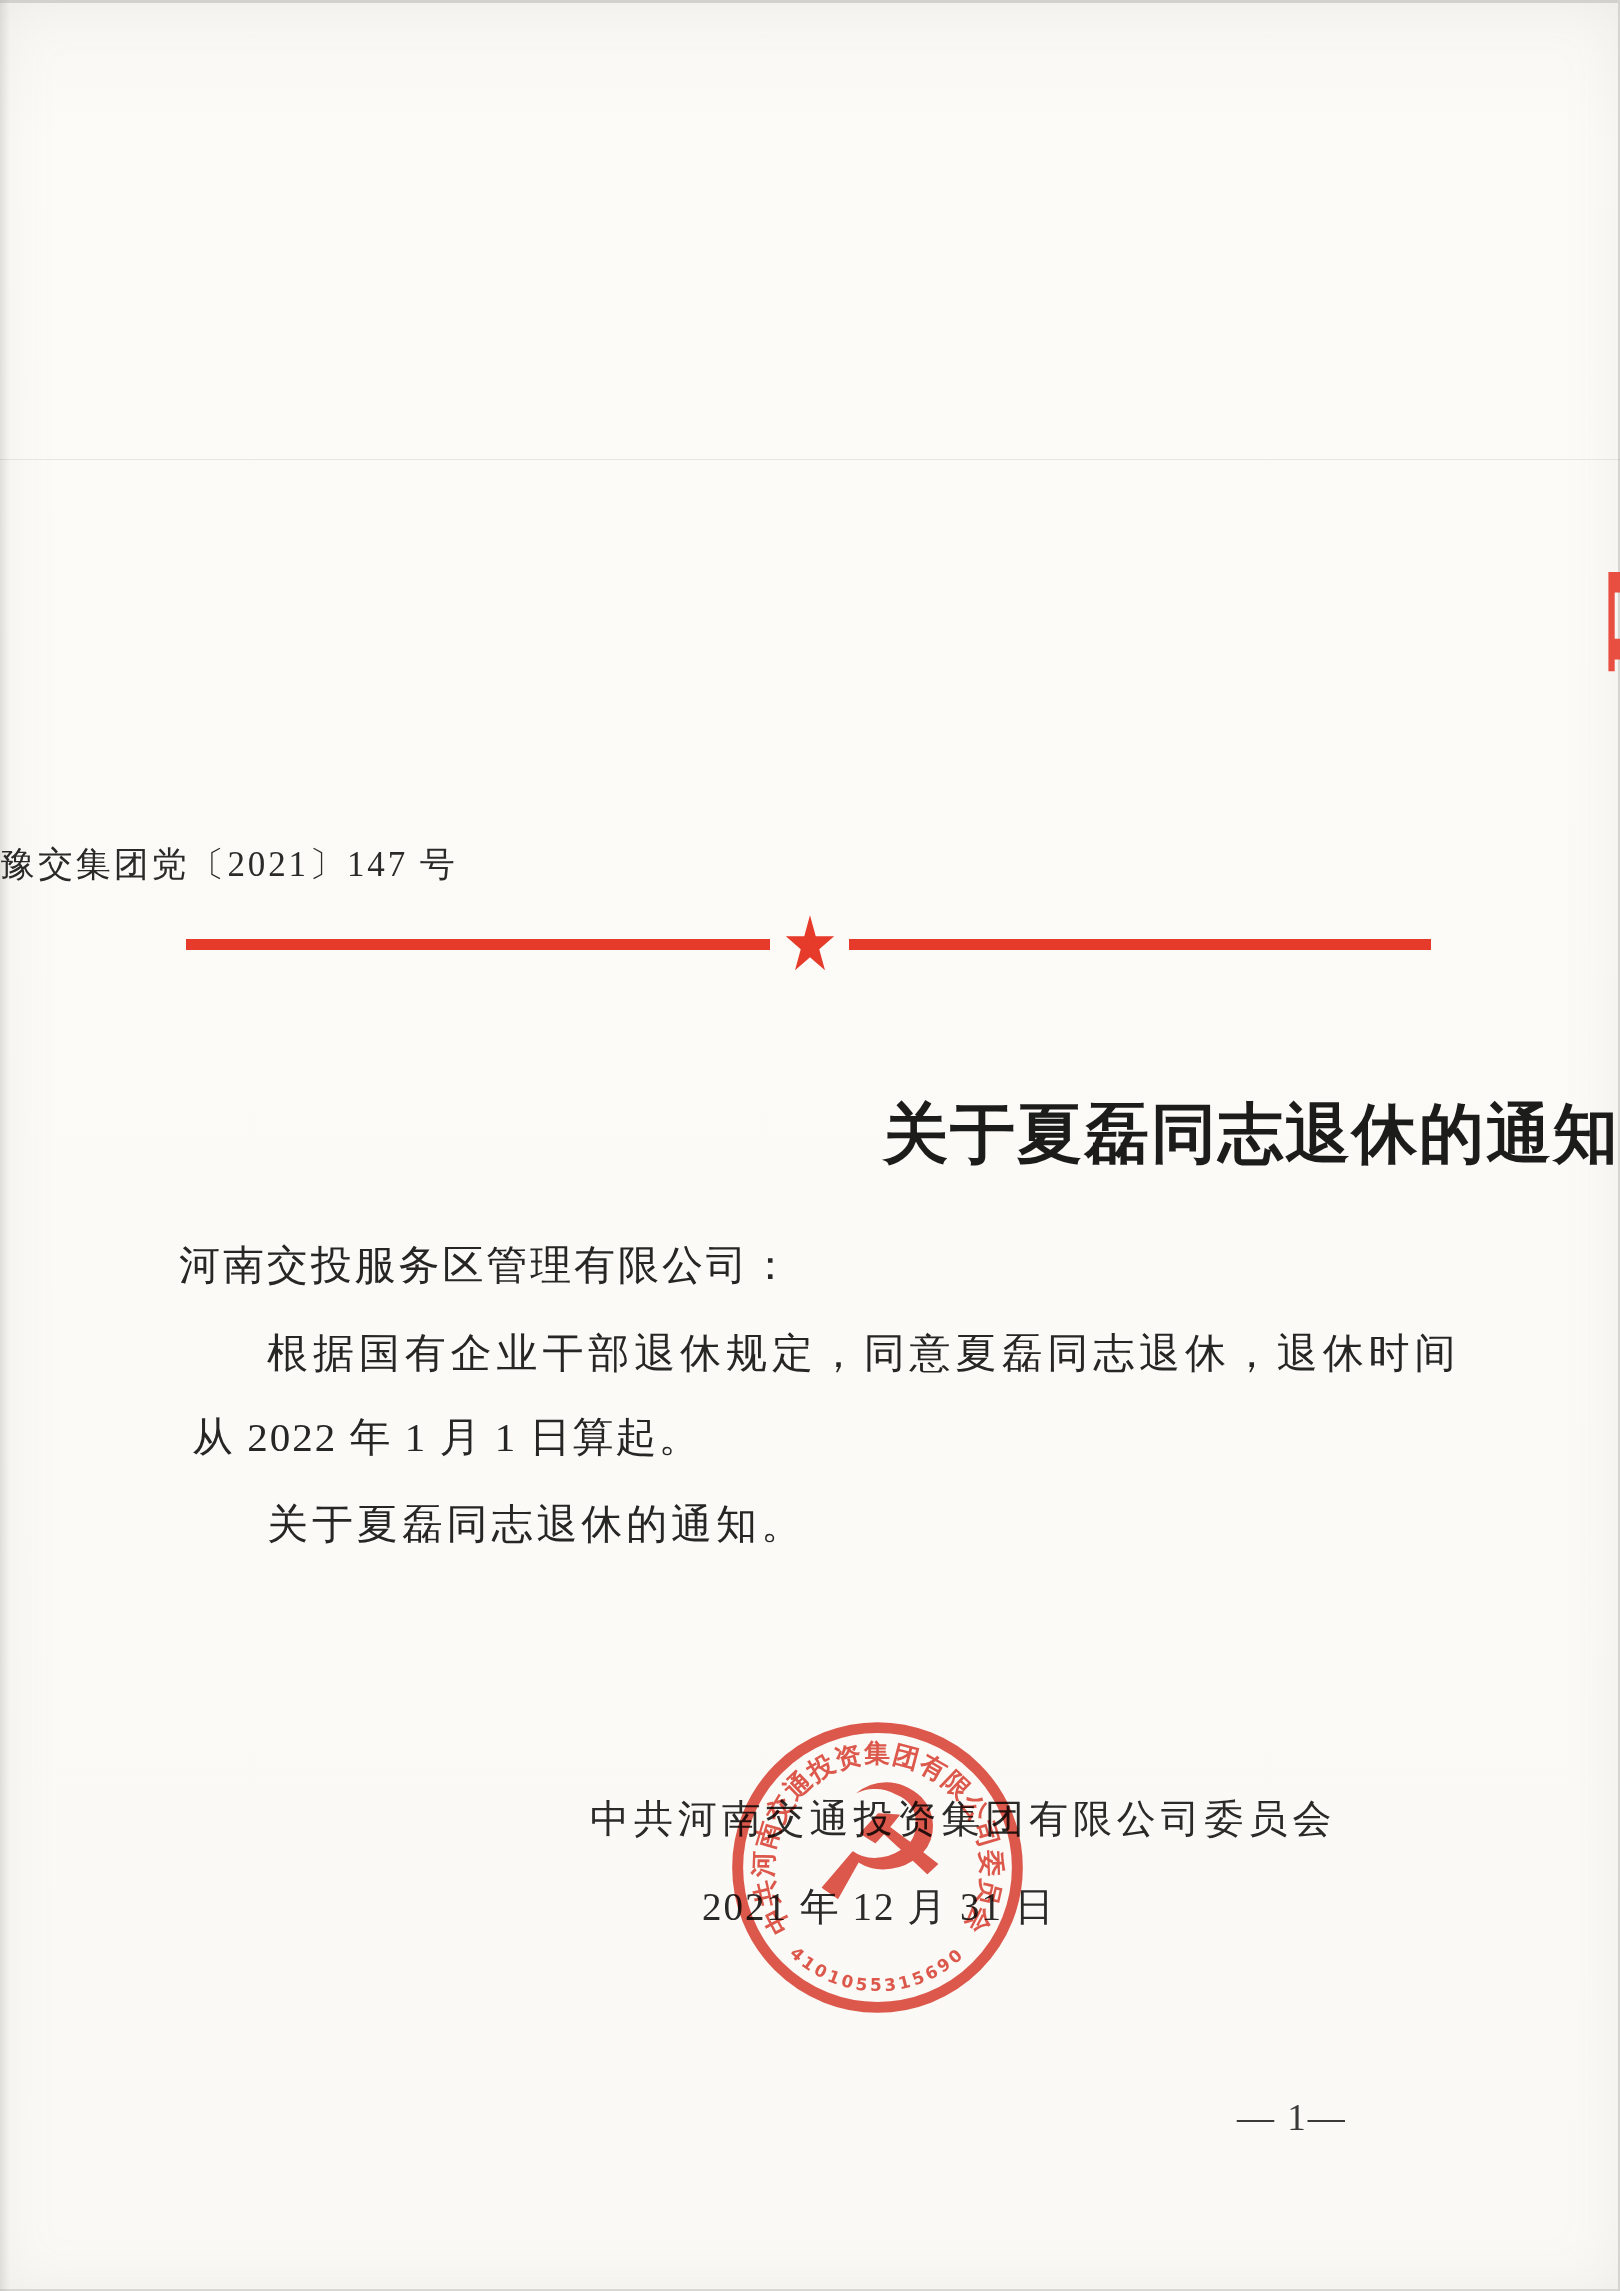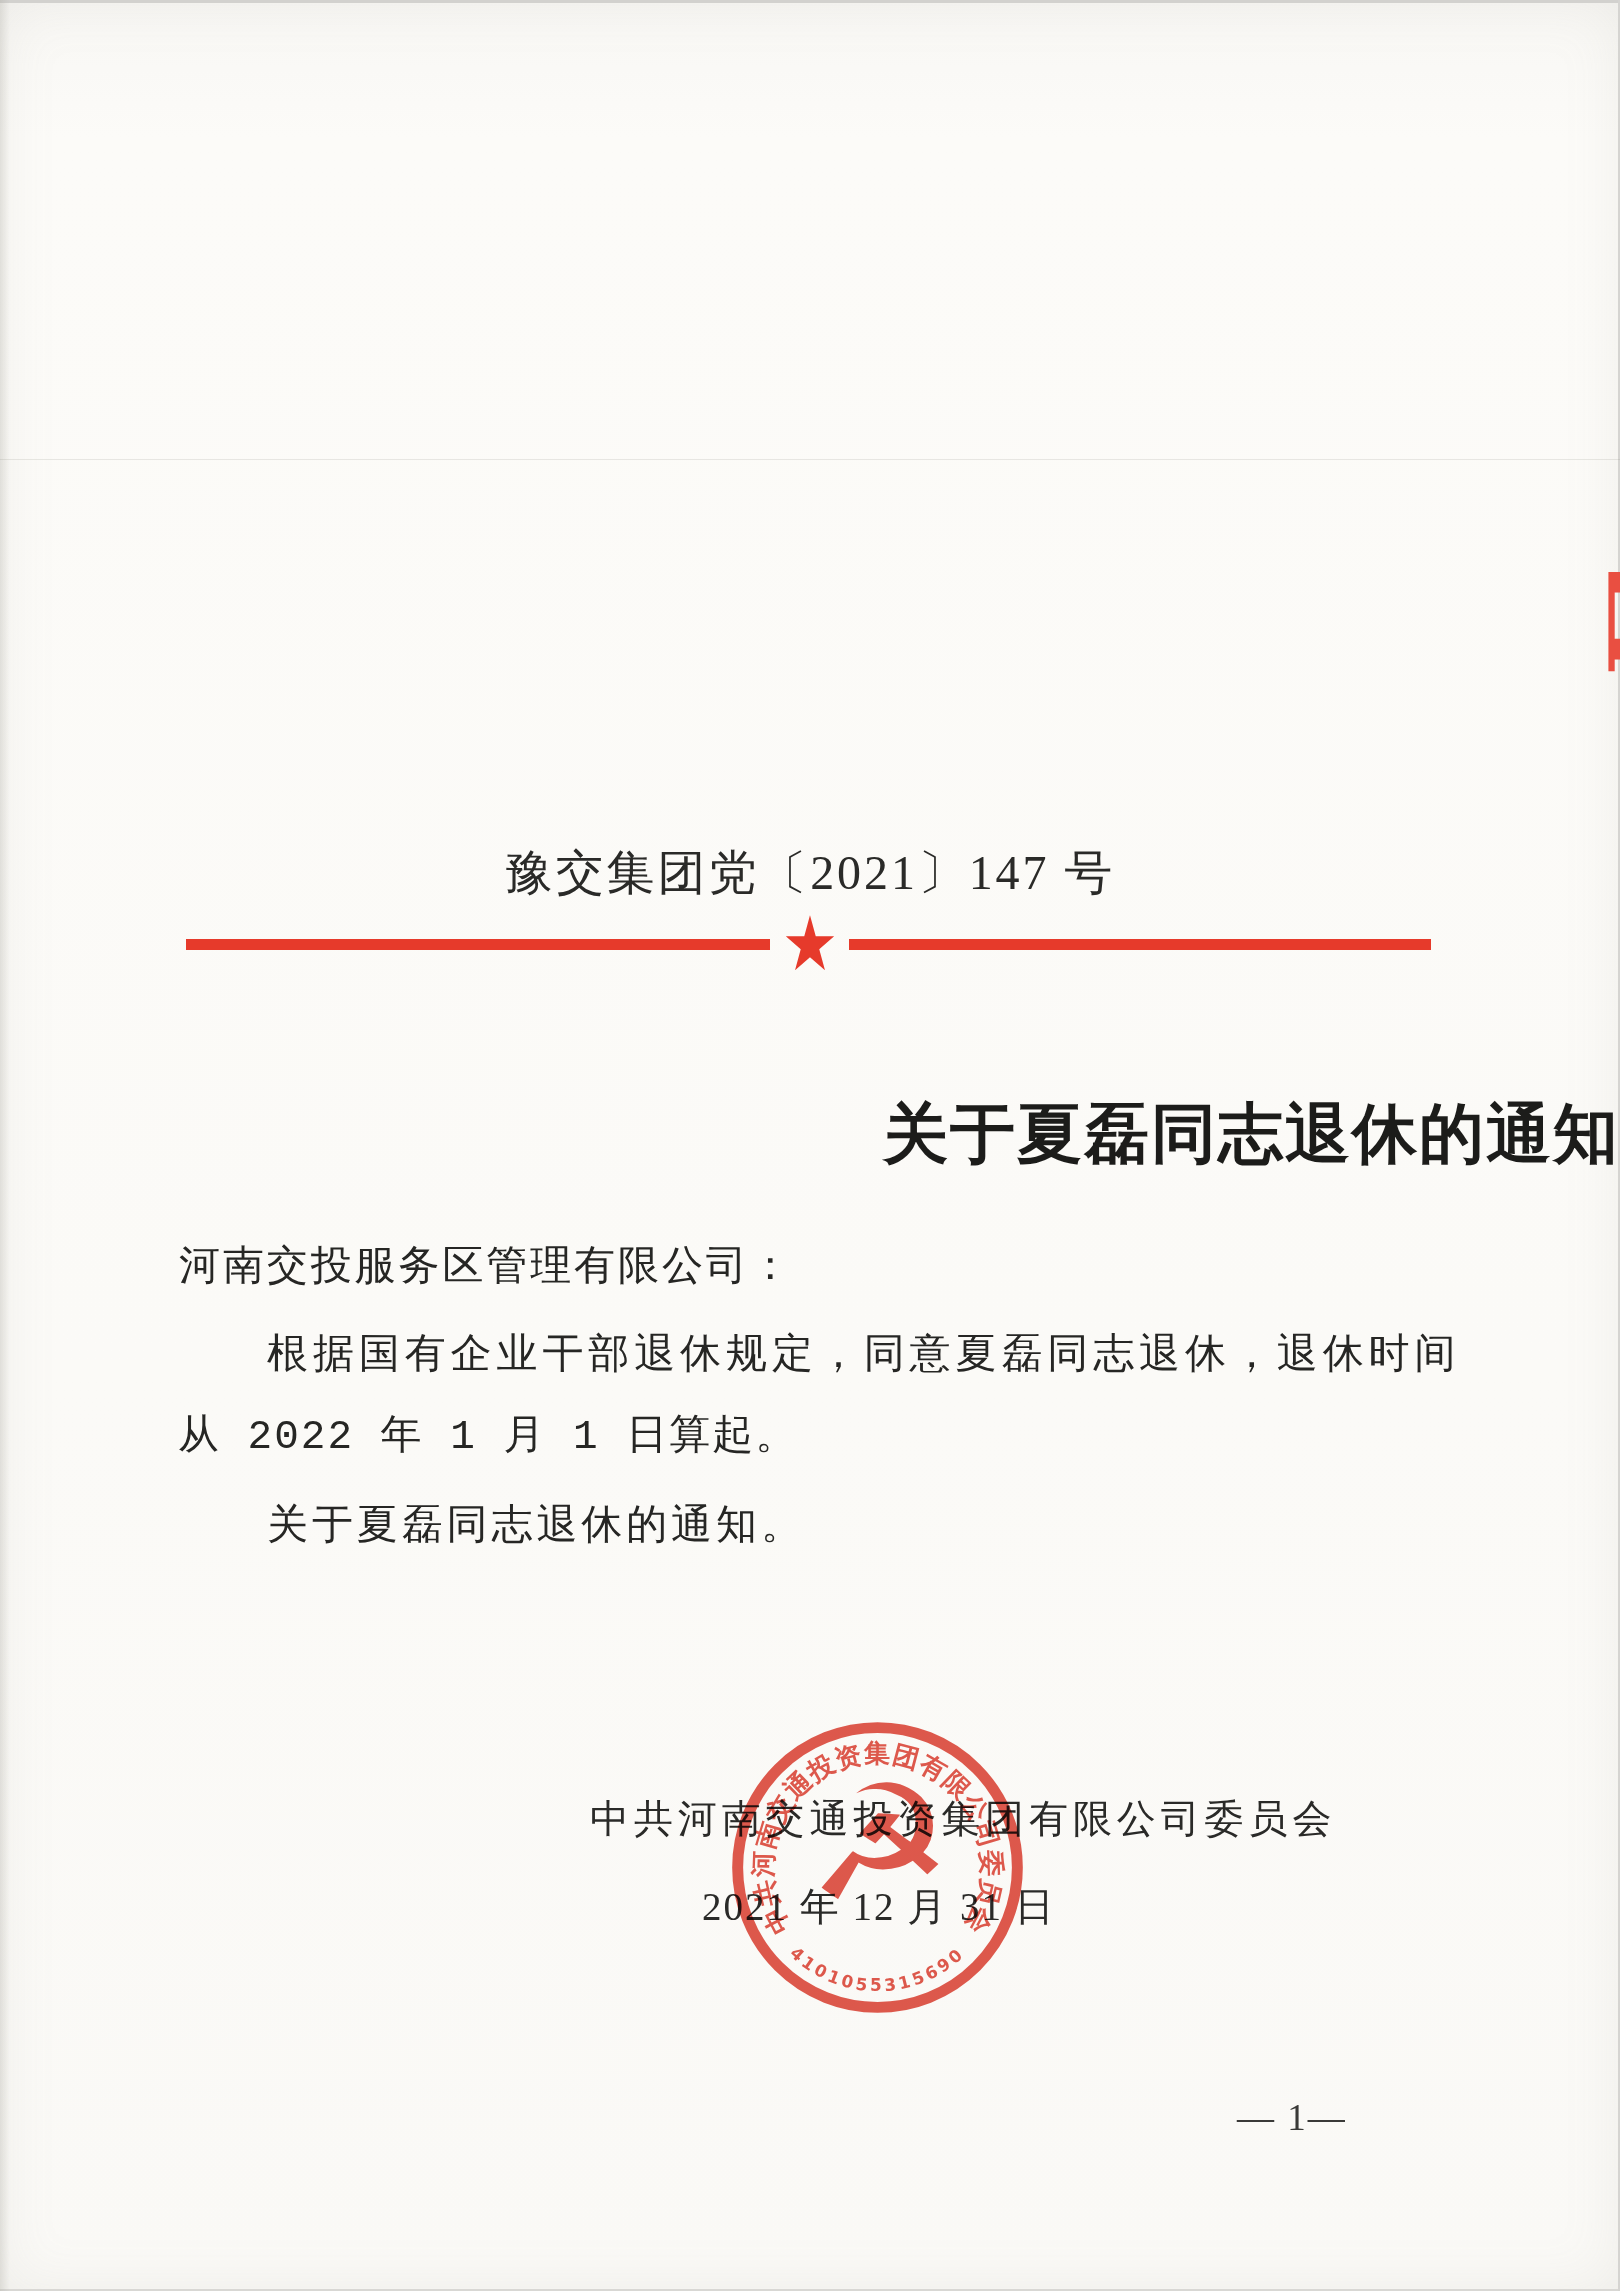--- a/index.html
+++ b/index.html
@@ -24,39 +24,39 @@
 
   .masthead{
     position:absolute;left:0;top:534px;width:100%;height:216px;
     text-align:center;white-space:nowrap;color:#e94f41;
   }
   .masthead .stretch{
     display:inline-block;font-size:230px;line-height:211px;font-weight:bold;
     transform:scaleX(0.265);transform-origin:center center;letter-spacing:0;
   }
   .doc-number{
-    position:absolute;left:0;top:841px;width:100%;text-align:center;
-    font-size:48px;letter-spacing:2.9px;color:#2a2a28;
+    position:absolute;left:0;top:841px;width:100%;
+    font-size:35px;letter-spacing:2.9px;color:#2a2a28;
   }
   .red-rule{position:absolute;top:939px;height:10.8px;background:#e63a2b;}
   .red-rule.left{left:186px;width:584px;}
   .red-rule.right{left:849px;width:582px;}
   .rule-star{
     position:absolute;left:810px;top:906px;transform:translateX(-50%) scaleY(1.2);
     transform-origin:center top;font-size:63px;line-height:63px;color:#e63a2b;
     font-family:"DejaVu Sans",sans-serif;
   }
   .doc-title{
     position:absolute;left:0;top:1090px;width:100%;text-align:right;
     font-size:65px;font-weight:bold;letter-spacing:2px;color:#1c1c1a;
   }
   .bodyline{position:absolute;font-size:41px;line-height:45px;color:#262624;white-space:nowrap;}
   .recipient{left:179px;top:1243px;letter-spacing:2.9px;}
   .para1{left:267px;top:1331px;letter-spacing:4.9px;}
-  .para2{left:178px;top:1415px;letter-spacing:2px;font-family:Liberation Mono, monospace;}
+  .para2{left:192px;top:1415px;letter-spacing:2px;}
   .para3{left:267px;top:1502px;letter-spacing:3.9px;}
 
   .signature{position:absolute;left:590px;top:1792px;font-size:39px;letter-spacing:4.9px;color:#2a2a28;white-space:nowrap;}
   .sig-date{position:absolute;left:678px;top:1880px;font-size:39px;letter-spacing:2px;color:#2a2a28;white-space:nowrap;margin-left:24px;}
 
   .seal{
     position:absolute;left:709px;top:1683px;width:337px;height:369px;
     color:#dd4335;opacity:0.88;mix-blend-mode:multiply;
   }
   .seal text{fill:#dd4335;}

